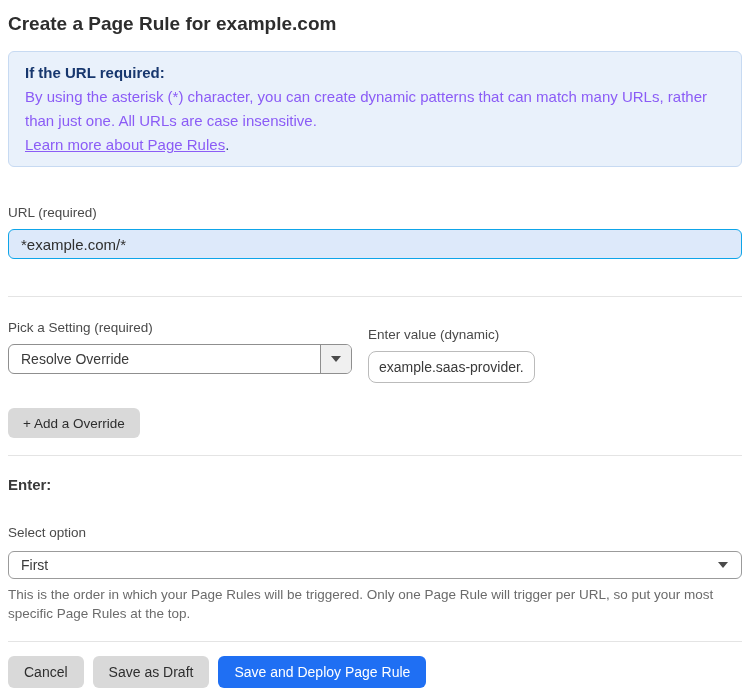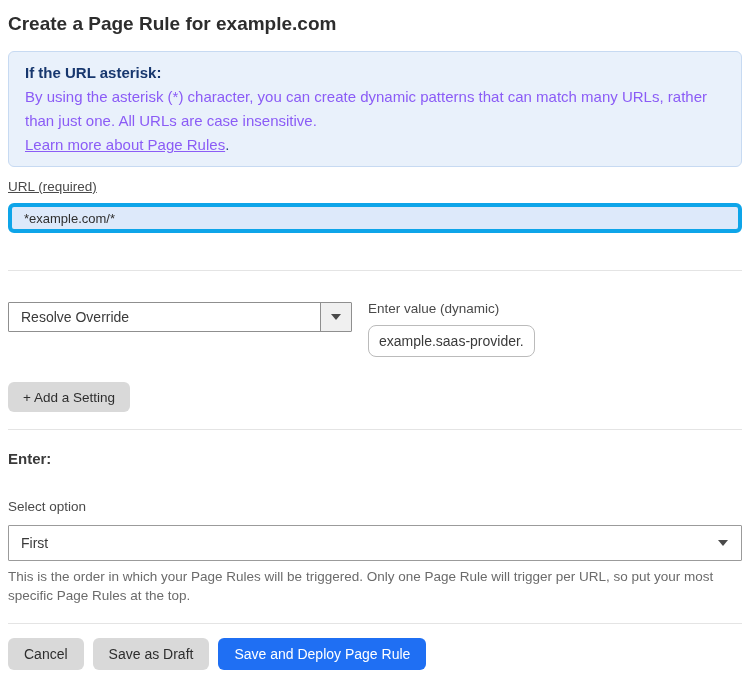--- a/index.html
+++ b/index.html
@@ -36,30 +36,30 @@
 
   
   .field-label {
     display: block;
     font-size: 13.5px;
     color: #4a4a4a;
     line-height: 16px;
   }
 
   
-  .url-label { margin-top: 12px; text-decoration: underline; }
+  .url-label { margin-top: 38px; }
   .url-input {
     margin-top: 8px;
     width: 100%;
     height: 30px;
     background: #dde9fa;
-    border: 4px solid #0ea5e9;
+    border: 1px solid #0ea5e9;
     border-radius: 6px;
     padding: 0 12px;
-    font-size: 13px;
+    font-size: 15px;
     color: #2f2f2f;
     font-family: "Liberation Sans", sans-serif;
     outline: none;
   }
 
   .divider {
     border: none;
     border-top: 1px solid #e4e4e4;
     margin: 0;
   }
@@ -78,21 +78,21 @@
   
   .settings-row { display: flex; gap: 16px; margin-top: 23px; }
   .col-left { width: 344px; }
   .col-right { margin-top: 7px; }
 
   .select-box {
     margin-top: 8px;
     height: 30px;
     background: #ffffff;
     border: 1px solid #8f8f8f;
-    border-radius: 1px;
+    border-radius: 6px;
     display: flex;
     align-items: center;
     overflow: hidden;
     cursor: pointer;
   }
   .select-text {
     flex: 1;
     padding-left: 12px;
     font-size: 14px;
     color: #3a3a3a;
@@ -141,21 +141,21 @@
     color: #2e2e2e;
     font-family: "Liberation Sans", sans-serif;
     cursor: pointer;
   }
   .add-setting-btn { margin-top: 25px; }
 
   
   .order-label { margin-top: 31px; }
   .order-select {
     margin-top: 10px;
-    height: 36px;
+    height: 28px;
     border: 1px solid #9b9b9b;
   }
   .order-select .select-arrow-plain {
     padding-right: 13px;
     display: flex;
     align-items: center;
   }
   .help-text {
     margin: 6px 0 0 0;
     font-size: 13.5px;
@@ -180,47 +180,48 @@
   }
 </style>
 </head>
 <body>
 
 <div class="page">
 
   <h1 class="page-title">Create a Page Rule for example.com</h1>
 
   <div class="info-box">
-    <p class="info-heading">If the URL asterisk:</p>
+    <p class="info-heading">If the URL required:</p>
     <p class="info-body">By using the asterisk (*) character, you can create dynamic patterns that can match many URLs, rather than just one. All URLs are case insensitive.</p>
     <p class="info-link-line"><a class="learn-link" href="#">Learn more about Page Rules</a><span>.</span></p>
   </div>
 
   <label class="field-label url-label">URL (required)</label>
   <input type="text" class="url-input" value="*example.com/*" style="">
 
   <hr class="divider divider-1">
 
 
   <div class="settings-row">
     <div class="col-left">
+      <label class="field-label">Pick a Setting (required)</label>
       <div class="select-box">
         <span class="select-text">Resolve Override</span>
         <span class="select-arrow-btn">
           <span class="arrow-triangle"></span>
         </span>
       </div>
     </div>
     <div class="col-right">
       <label class="field-label">Enter value (dynamic)</label>
       <input type="text" class="value-input" value="example.saas-provider.com" style="">
     </div>
   </div>
 
-  <button class="gray-btn add-setting-btn">+ Add a Setting</button>
+  <button class="gray-btn add-setting-btn">+ Add a Override</button>
 
   <hr class="divider divider-2">
 
   <h2 class="section-heading">Enter:</h2>
 
   <label class="field-label order-label">Select option</label>
   <div class="select-box order-select">
     <span class="select-text">First</span>
     <span class="select-arrow-plain">
       <span class="arrow-triangle"></span>

